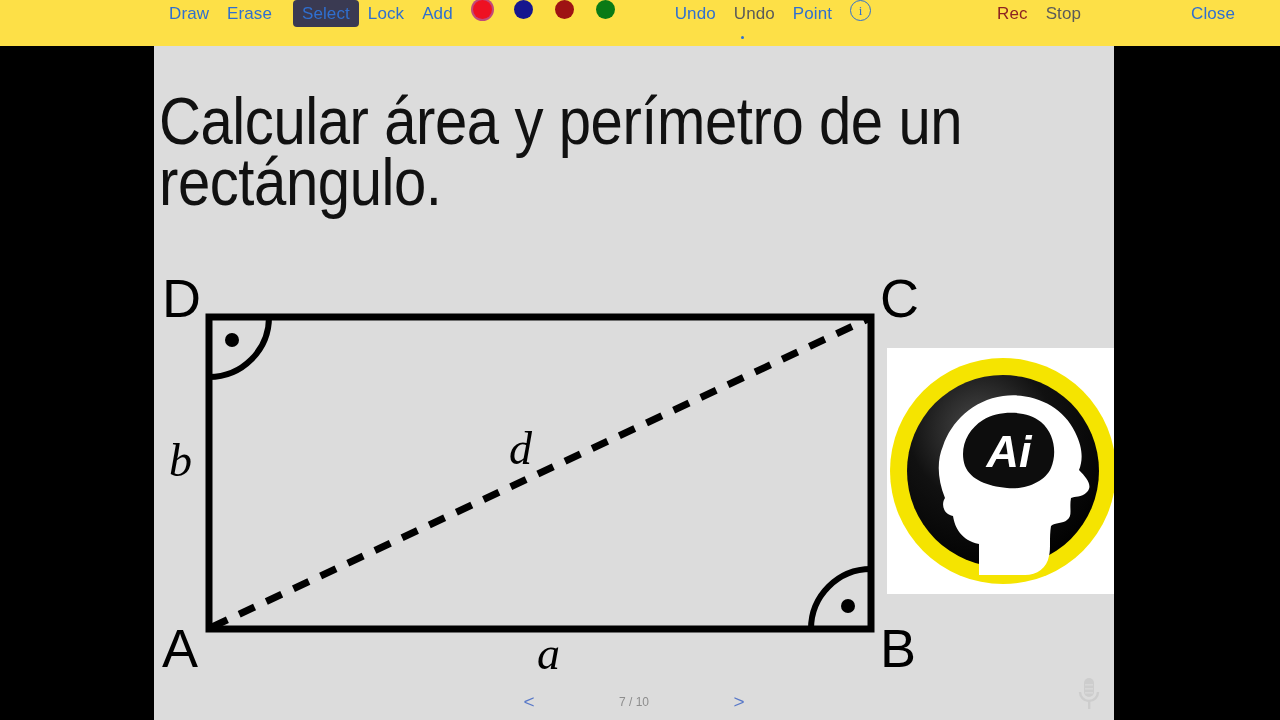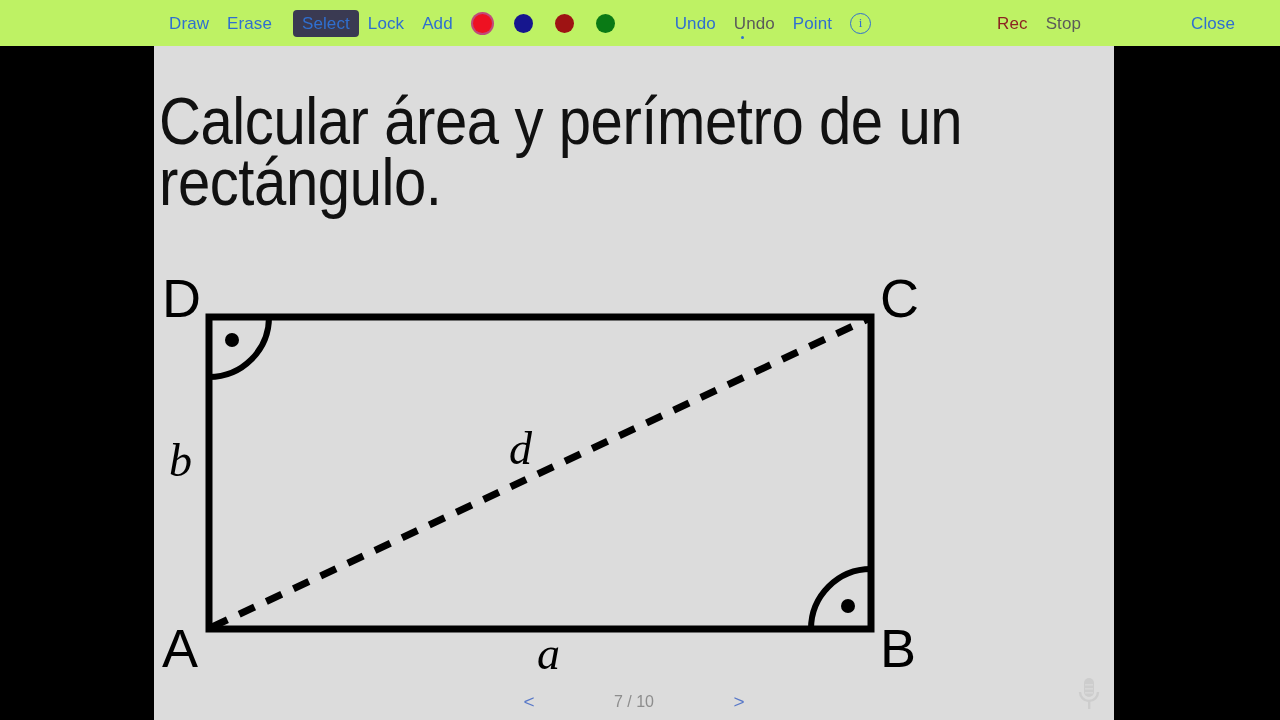--- a/index.html
+++ b/index.html
@@ -8,22 +8,22 @@
     background: #000;
     overflow: hidden;
     font-family: "Liberation Sans", sans-serif;
   }
   #app { position: relative; width: 1280px; height: 720px; background: #000; }
 
   
   .toolbar {
     position: absolute; left: 0; top: 0;
     width: 1280px; height: 46px;
-    background: #bef264;
-    display: flex; align-items: center;
+    background: #fde047;
+    display: flex; align-items: flex-start;
   }
   .tb-item {
     font-size: 17px;
     color: #2f6fd0;
     padding: 5px 9px;
     border-radius: 4px;
     line-height: 1;
     white-space: nowrap;
     cursor: pointer;
     letter-spacing: .1px;
@@ -117,21 +117,21 @@
     display: flex; align-items: center; justify-content: center;
     gap: 0px;
   }
   .nav-arrow {
     width: 90px; text-align: center;
     color: #5878c8; font-size: 19px; cursor: pointer;
     font-family: "Liberation Sans", sans-serif;
   }
   .page-num {
     width: 120px; text-align: center;
-    color: #8d8d8d; font-size: 16px;
+    color: #8d8d8d; font-size: 12px;
     font-family: "Liberation Sans", sans-serif;
   }
   .mic {
     position: absolute; right: 12px; bottom: 8px;
     width: 26px; height: 36px; opacity: .42;
   }
 </style>
 </head>
 <body>
 
@@ -184,20 +184,61 @@
 
     <div class="vx-label" style="left:8px; top:225px;">D</div>
     <div class="vx-label" style="left:726px; top:225px;">C</div>
     <div class="vx-label" style="left:8px; top:575px;">A</div>
     <div class="vx-label" style="left:726px; top:575px;">B</div>
 
     <div class="side-label" style="left:15px; top:392px;">b</div>
     <div class="side-label" style="left:383px; top:585px;">a</div>
     <div class="side-label" style="left:355px; top:380px;">d</div>
 
+    <div class="logo">
+      <svg viewBox="0 0 227 246" width="227" height="246">
+        <defs>
+          <radialGradient id="gdisc" cx="38%" cy="28%" r="78%">
+            <stop offset="0%" stop-color="#4a4a4a"></stop>
+            <stop offset="48%" stop-color="#111111"></stop>
+            <stop offset="100%" stop-color="#000000"></stop>
+          </radialGradient>
+        </defs>
+        <rect x="0" y="0" width="227" height="246" fill="#ffffff"></rect>
+
+        <circle cx="116" cy="123" r="113" fill="#f5e400"></circle>
+
+        <circle cx="116" cy="123" r="96" fill="url(#gdisc)"></circle>
+
+        <path d="M 92 227
+                 L 92 196
+                 C 74 192 68 180 66 168
+                 C 56 166 54 156 58 150
+                 C 50 130 50 112 56 98
+                 C 64 74 86 52 116 48
+                 C 146 44 176 58 188 84
+                 C 196 100 196 112 192 122
+                 C 200 130 206 138 200 144
+                 C 194 150 188 148 184 150
+                 C 182 160 186 168 180 172
+                 C 176 176 168 174 164 178
+                 C 162 190 164 200 162 208
+                 C 160 220 150 227 138 227
+                 Z" fill="#ffffff"></path>
+
+        <path d="M 78 118
+                 C 72 100 80 82 96 72
+                 C 112 62 140 62 154 74
+                 C 168 86 170 106 164 120
+                 C 158 134 138 142 120 140
+                 C 100 138 84 132 78 118 Z" fill="#0d0d0d"></path>
+
+        <text x="122" y="119" font-family="Liberation Sans, sans-serif" font-size="45" font-weight="bold" font-style="italic" fill="#ffffff" text-anchor="middle">Ai</text>
+      </svg>
+    </div>
 
     <div class="pagenav">
       <div class="nav-arrow">&lt;</div>
       <div class="page-num">7 / 10</div>
       <div class="nav-arrow">&gt;</div>
     </div>
 
     <svg class="mic" viewBox="0 0 26 36">
       <rect x="8" y="2" width="10" height="19" rx="5" fill="#b9b9b9"></rect>
       <path d="M4 16 a9 9 0 0 0 18 0" fill="none" stroke="#b9b9b9" stroke-width="2.4"></path>

